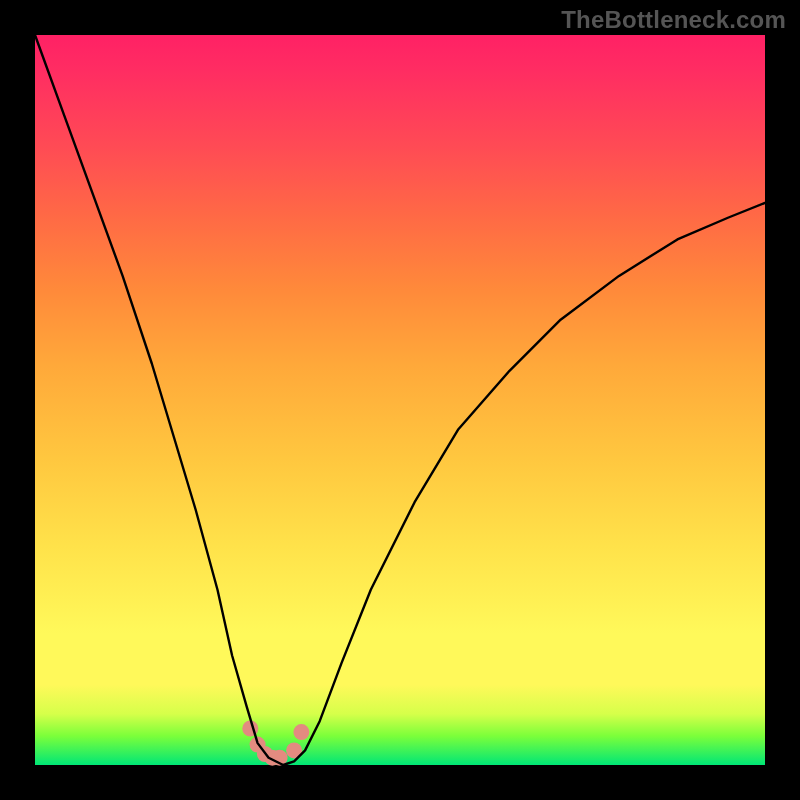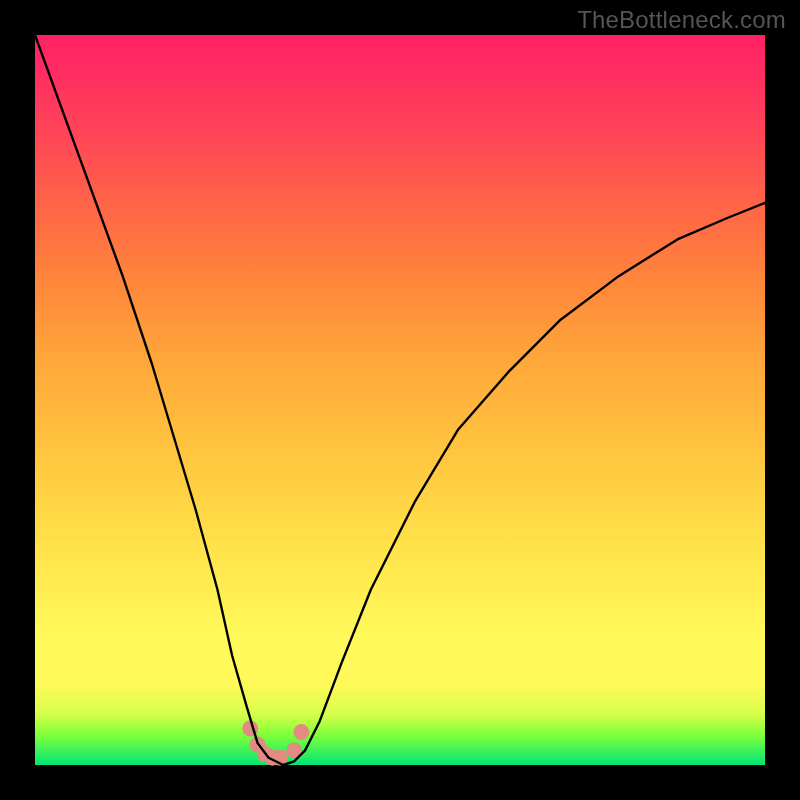--- a/index.html
+++ b/index.html
@@ -39,21 +39,21 @@
       #ff2d62 95%,
       #ff2165 100%
     );
   }
   .watermark {
     position: absolute;
     top: 6px;
     right: 14px;
     color: #555;
     font-size: 24px;
-    font-weight: 400;
+    font-weight: 700;
     letter-spacing: 0.2px;
     user-select: none;
   }
   svg.curve-layer {
     position: absolute;
     left: 0;
     top: 0;
     width: 800px;
     height: 800px;
     pointer-events: none;

